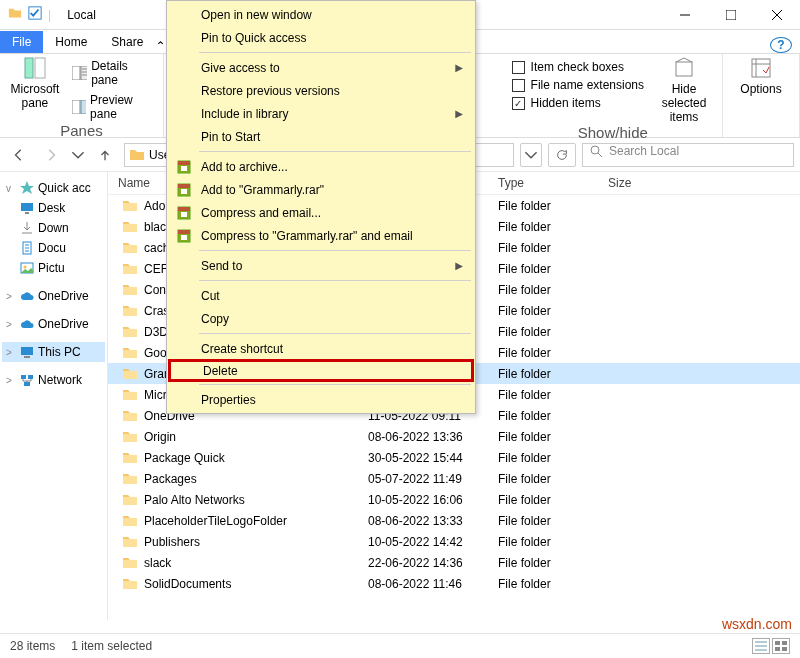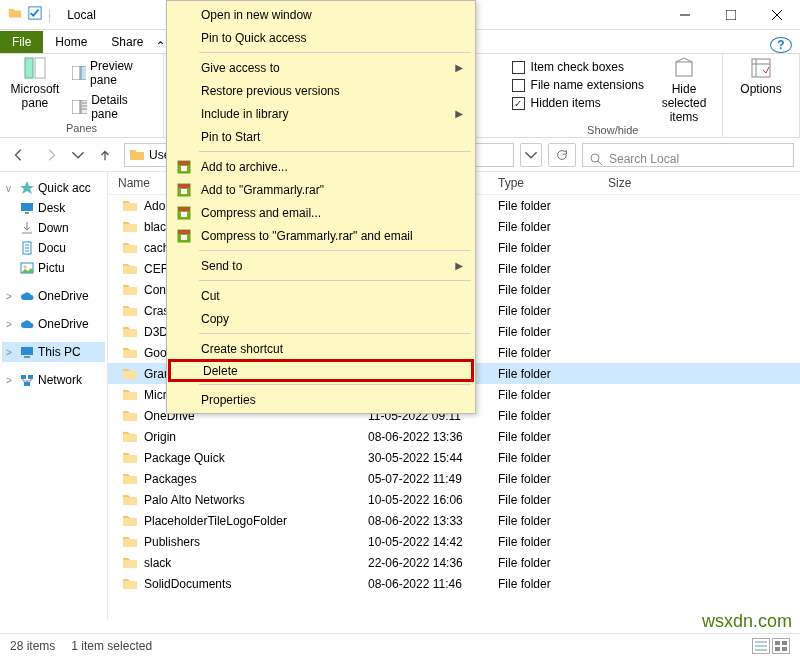--- a/index.html
+++ b/index.html
@@ -6,39 +6,39 @@
 body { margin: 0; background: #fff; width: 800px; height: 658px; overflow: hidden; position: relative; }
 .titlebar { height: 30px; display: flex; align-items: center; border-bottom: 1px solid #ddd; }
 .titlebar .qat { display: flex; gap: 6px; padding: 0 8px; align-items: center; }
 .titlebar .qat svg { width: 14px; height: 14px; }
 .titlebar .title { flex: 1; padding-left: 8px; }
 .winbtns { display: flex; }
 .winbtn { width: 46px; height: 30px; display: flex; align-items: center; justify-content: center; }
 .winbtn svg { width: 10px; height: 10px; }
 .tabs { height: 24px; display: flex; align-items: end; border-bottom: 1px solid #ddd; }
 .tab { padding: 4px 12px; }
-.tab.file { background: #4d7c0f; color: #fff; }
+.tab.file { background: #3b82f6; color: #fff; }
 .help { margin-left: auto; padding: 0 10px; color: #1979ca; font-weight: bold; border: 1px solid #1979ca; border-radius: 50%; width: 16px; height: 16px; display:flex; align-items:center; justify-content:center; margin-right:8px;}
 .caret { margin-right: 8px; }
 .ribbon { height: 84px; border-bottom: 1px solid #ddd; display: flex; }
 .ribbon-group { border-right: 1px solid #e4e4e4; padding: 2px 8px; display: flex; flex-direction: column; }
-.ribbon-group .label { text-align: center; font-size: 11px; color: #555; margin-top: auto; padding-bottom: 2px;}
+.ribbon-group .label { text-align: center; font-size: 15px; color: #555; margin-top: auto; padding-bottom: 2px;}
 .panes-row { display: flex; gap: 4px; align-items: center; padding: 1px 0;}
 .big-btn { display: flex; flex-direction: column; align-items: center; justify-content: center; width: 60px; text-align: center; font-size: 11px; gap: 2px;}
 .big-btn svg { width: 24px; height: 24px; }
 .check { width:13px; height:13px; border:1px solid #333; display:inline-flex; align-items:center; justify-content:center; font-size:10px; color:#333;}
 .showhide { display:flex; flex-direction:column; gap:4px; padding-top:4px;}
 .showhide-row { display:flex; align-items:center; gap:6px; font-size:11px;}
 .ribbon-body { display:flex; gap: 10px; align-items:flex-start;}
 .addr { height: 34px; display: flex; align-items: center; gap: 6px; padding: 2px 6px; border-bottom: 1px solid #e8e8e8;}
 .navbtn { width:26px; height:26px; display:flex; align-items:center; justify-content:center; border-radius:2px;}
 .navbtn svg { width:14px; height:14px; fill:#666;}
 .addrbar { flex: 0 0 390px; height: 24px; border: 1px solid #ccc; display: flex; align-items: center; padding: 0 4px; gap: 4px;}
 .folder-ico { width: 16px; height: 16px; }
-.searchbox { flex: 1; height: 24px; border: 1px solid #ccc; display: flex; align-items: flex-end; padding: 0 6px; gap: 6px; color: #888;}
+.searchbox { flex: 1; height: 24px; border: 1px solid #ccc; display: flex; align-items: flex-start; padding: 0 6px; gap: 6px; color: #888;}
 .body { display: flex; height: 448px; }
 .tree { width: 108px; border-right: 1px solid #e8e8e8; padding: 6px 2px; overflow:hidden;}
 .tree-item { display: flex; align-items: center; gap: 4px; padding: 3px 4px; white-space: nowrap; overflow:hidden;}
 .tree-item.sel { background: #cde8ff; }
 .tree-item .exp { width:10px; color:#888; font-size:10px;}
 .list { flex: 1; overflow: hidden; }
 .list-head { display: flex; padding: 4px 0; border-bottom: 1px solid #eee; color: #444;}
 .col-name { width: 260px; padding-left: 10px;}
 .col-date { width: 130px; }
 .col-type { width: 110px; }
@@ -48,21 +48,21 @@
 .row .name { display:flex; align-items:center; gap:6px; padding-left:14px;}
 .status { position:absolute; bottom:0; left:0; right:0; height:22px; border-top:1px solid #e4e4e4; display:flex; align-items:center; padding:12px 10px; gap:16px; font-size:11px; color:#444; background:#fff;}
 .status .views { margin-left:auto; display:flex; gap:2px;}
 .status .views div { width:18px; height:16px; border:1px solid #aaa; display:flex; align-items:center; justify-content:center;}
 .ctx { position: absolute; left: 166px; top: 0; width: 310px; background: #fef9c3; border: 1px solid #bbb; box-shadow: 2px 2px 5px rgba(0,0,0,0.2); z-index: 50; padding: 2px;}
 .ctx-item { display:flex; align-items:center; height: 23px; padding: 0 30px 0 32px; position:relative;}
 .ctx-item .ico { position:absolute; left:6px; width:18px; height:18px; display:flex; align-items:center; justify-content:center;}
 .ctx-item .arrow { position:absolute; right:10px; color:#555; font-size:10px;}
 .ctx-sep { height:1px; background:#d0d0d0; margin: 3px 2px 3px 30px;}
 .ctx-item.hl { border: 3px solid #c00; margin: -1px;}
-.watermark { position:absolute; right:8px; bottom:26px; color:#4d7c0f; font-size:18px;}
+.watermark { position:absolute; right:8px; bottom:26px; color:#c2410c; font-size:14px;}
 </style>
 </head>
 <body>
 
 <div class="titlebar">
   <div class="qat">
     <span><svg viewBox="0 0 16 16">
           <path fill="#f6c667" d="M1 3h5l2 2h7v8H1z"></path>
         </svg></span>
     <span><svg viewBox="0 0 16 16">
@@ -107,31 +107,31 @@
             <rect x="2" y="2" width="8" height="20" fill="#9ec" stroke="#6a9"></rect>
             <rect x="12" y="2" width="10" height="20" fill="#fff" stroke="#aaa"></rect>
           </svg>
         <span style="white-space:pre-line">Microsoft
 pane</span>
       </div>
       <div style="display:flex; flex-direction:column; gap:4px; padding-top:2px;">
         <div class="panes-row">
             <svg width="16" height="14">
               <rect x="0" y="0" width="8" height="14" fill="#fff" stroke="#888"></rect>
-              <rect x="9" y="0" width="7" height="14" fill="#cde" stroke="#69a"></rect>
-            </svg>
-            <span>Preview pane</span>
+              <rect x="9" y="0" width="7" height="14" fill="#eee" stroke="#888"></rect>
+              <path d="M10 3h5M10 6h5M10 9h5" stroke="#888"></path>
+            </svg>
+            <span>Details pane</span>
           </div>
         <div class="panes-row">
             <svg width="16" height="14">
               <rect x="0" y="0" width="8" height="14" fill="#fff" stroke="#888"></rect>
-              <rect x="9" y="0" width="7" height="14" fill="#eee" stroke="#888"></rect>
-              <path d="M10 3h5M10 6h5M10 9h5" stroke="#888"></path>
-            </svg>
-            <span>Details pane</span>
+              <rect x="9" y="0" width="7" height="14" fill="#cde" stroke="#69a"></rect>
+            </svg>
+            <span>Preview pane</span>
           </div>
       </div>
     </div>
     <div class="label">Panes</div>
   </div>
   <div style="flex:1"></div>
   <div class="ribbon-group">
     <div class="ribbon-body">
       <div class="showhide">
         <div class="showhide-row">

